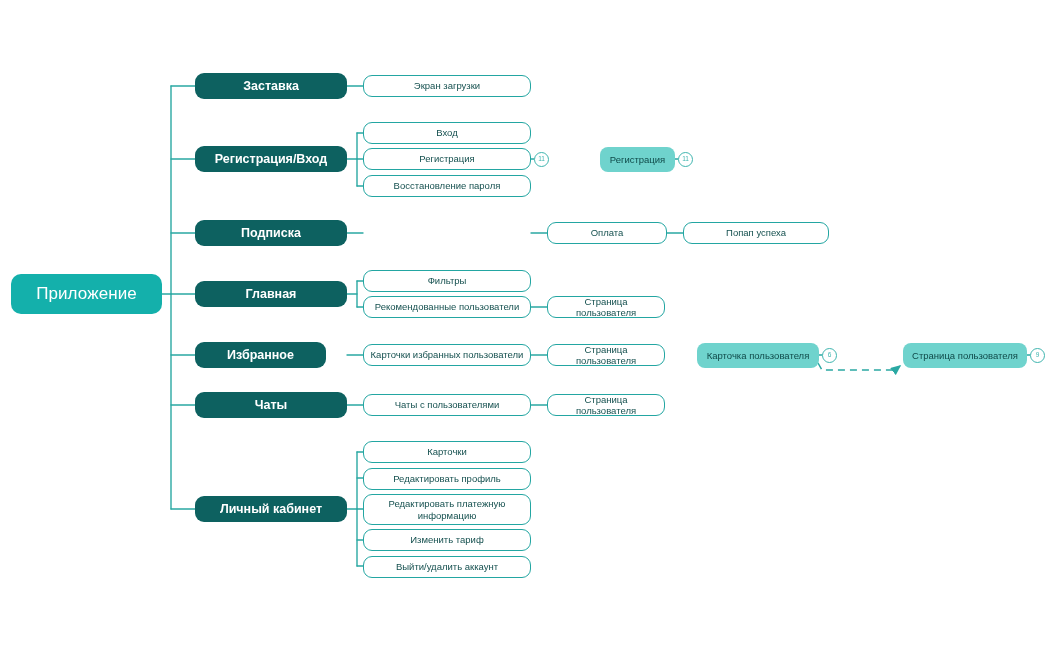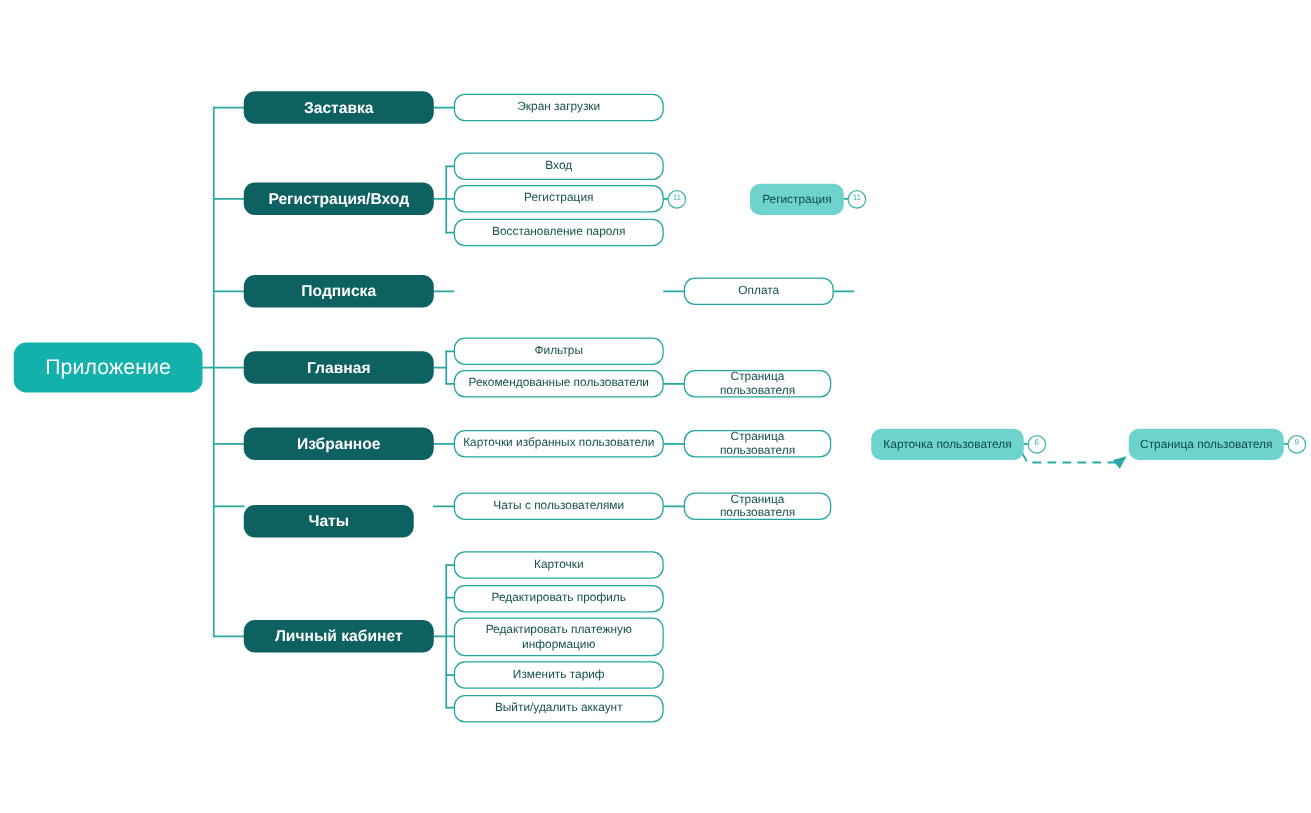--- a/index.html
+++ b/index.html
@@ -173,25 +173,25 @@
   </div>
 
   <div class="node primary" style="left:195px; top:220px; width:152px; height:26px;">
     <span>Подписка</span>
   </div>
 
   <div class="node primary" style="left:195px; top:281px; width:152px; height:26px;">
     <span>Главная</span>
   </div>
 
-  <div class="node primary" style="left:195px; top:342px; width:152px; height:26px;">
+  <div class="node primary" style="left:195px; top:342px; width:131px; height:26px;">
     <span>Избранное</span>
   </div>
 
-  <div class="node primary" style="left:195px; top:404px; width:136px; height:26px;">
+  <div class="node primary" style="left:195px; top:392px; width:152px; height:26px;">
     <span>Чаты</span>
   </div>
 
   <div class="node primary" style="left:195px; top:496px; width:152px; height:26px;">
     <span>Личный кабинет</span>
   </div>
 
   <div class="node leaf" style="left:363px; top:75px; width:168px; height:22px;">
     <span>Экран загрузки</span>
   </div>
@@ -209,20 +209,23 @@
 
   <div class="node leaf" style="left:363px; top:175px; width:168px; height:22px;">
     <span>Восстановление пароля</span>
   </div>
 
 
   <div class="node leaf" style="left:547px; top:222px; width:120px; height:22px;">
     <span>Оплата</span>
   </div>
 
+  <div class="node leaf" style="left:683px; top:222px; width:146px; height:22px;">
+    <span>Попап успеха</span>
+  </div>
 
   <div class="node leaf" style="left:363px; top:270px; width:168px; height:22px;">
     <span>Фильтры</span>
   </div>
 
   <div class="node leaf" style="left:363px; top:296px; width:168px; height:22px;">
     <span>Рекомендованные пользователи</span>
   </div>
 
   <div class="node leaf" style="left:547px; top:296px; width:118px; height:22px;">

